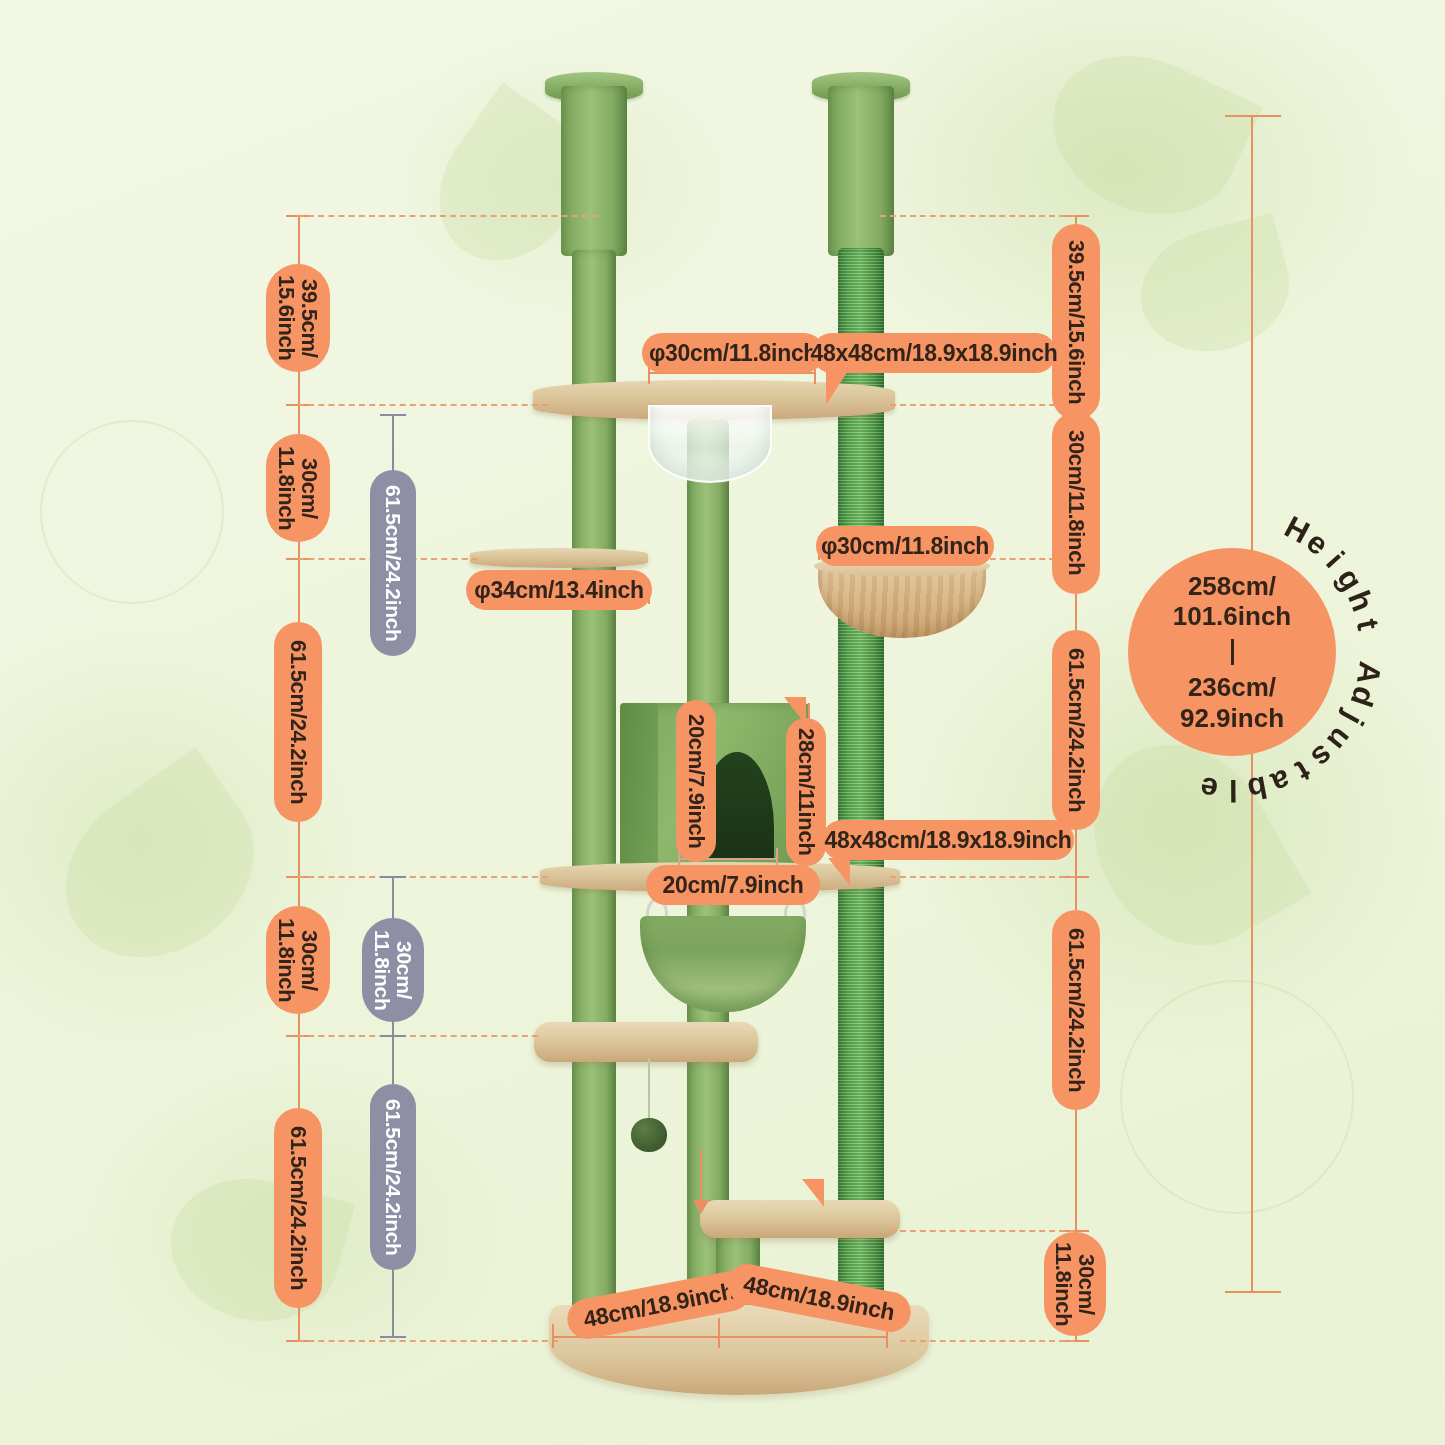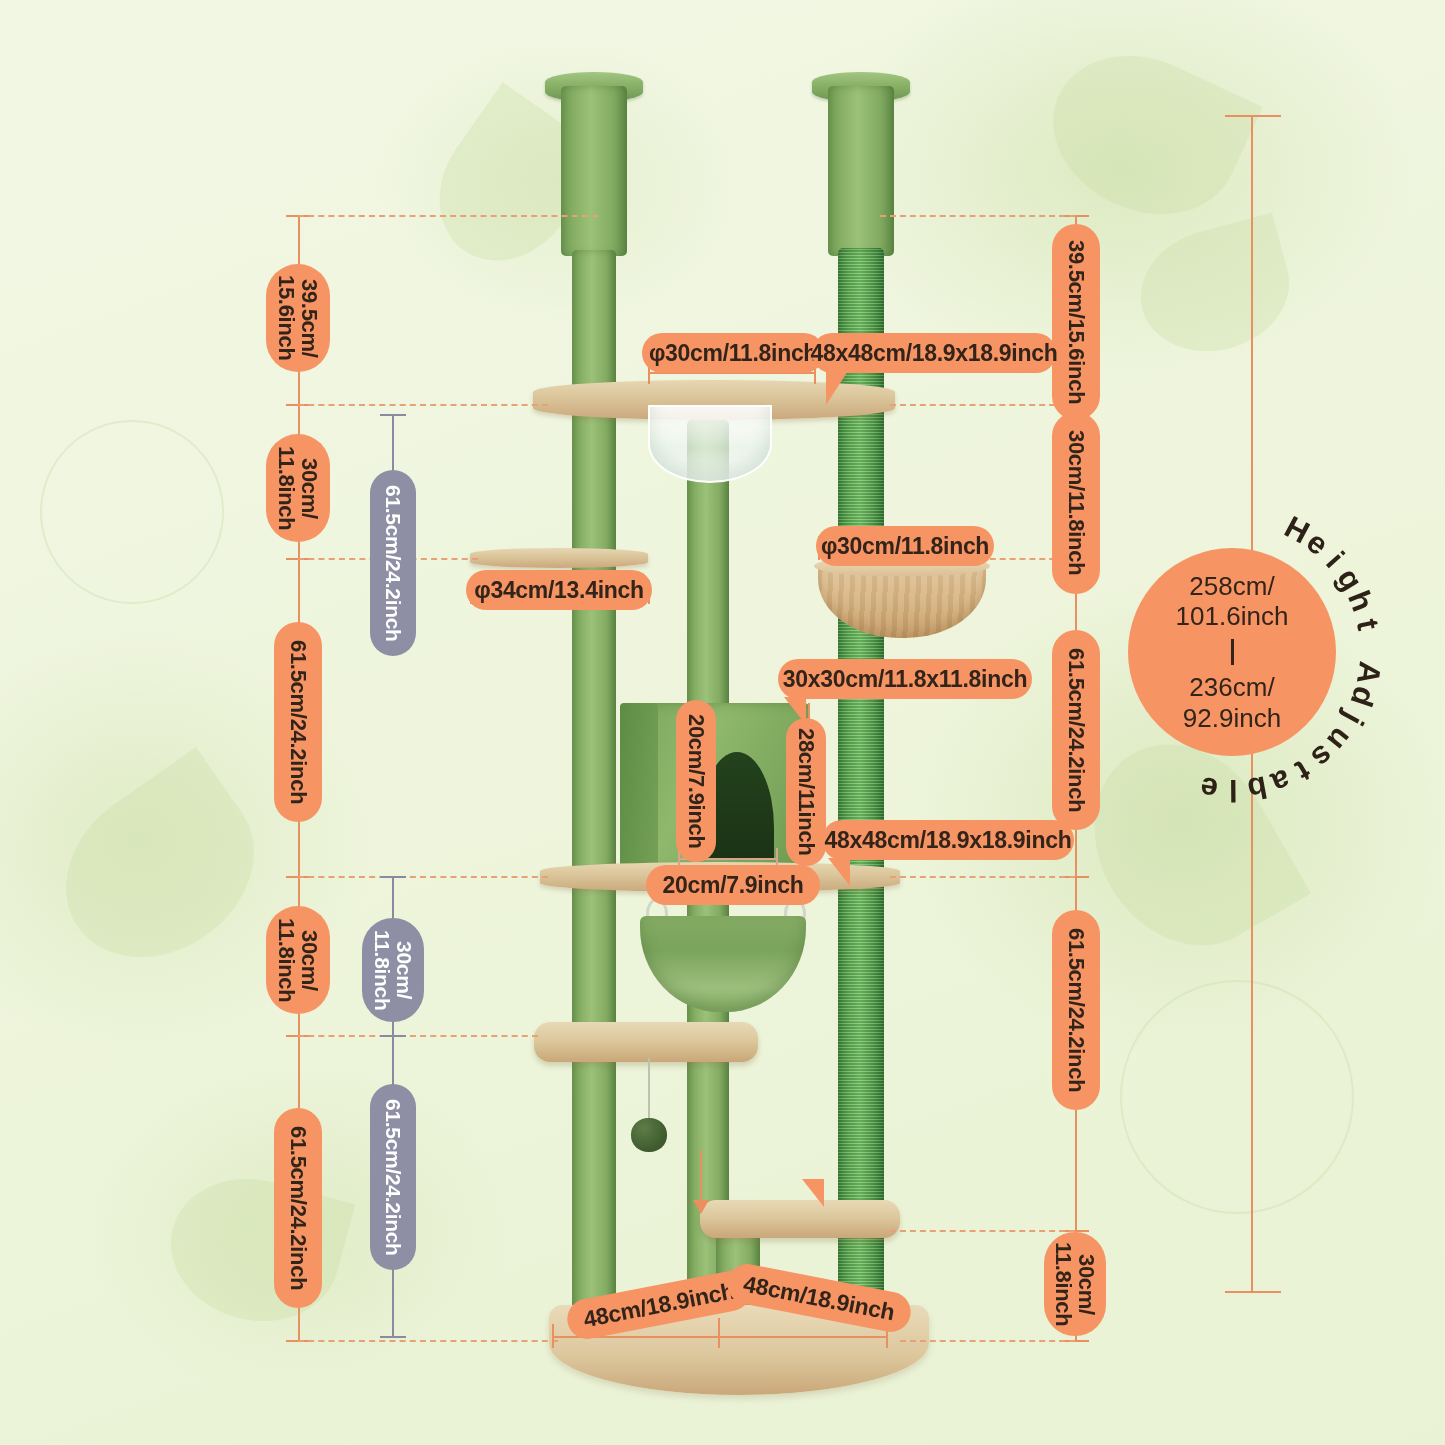--- a/index.html
+++ b/index.html
@@ -85,21 +85,21 @@
     border-radius:999px;display:flex;align-items:center;justify-content:center;
     text-align:center;font-weight:bold;letter-spacing:-.3px;line-height:1.05;
     white-space:pre;box-sizing:border-box;}
   .pill.grey{background:#8e8fa4;color:#ffffff;}
   .pill.vert{writing-mode:vertical-rl;}
   .callout{position:absolute;width:0;height:0;border-style:solid;}
 
   
   #badge{position:absolute;border-radius:50%;background:#f79464;color:#33241a;
     display:flex;flex-direction:column;align-items:center;justify-content:center;
-    font-weight:normal;text-align:center;line-height:1.18;}
+    font-weight:bold;text-align:center;line-height:1.18;}
   #badge .sep{width:3px;height:26px;background:#33241a;margin:7px 0;}
   .arc-char{position:absolute;left:50%;top:50%;font-weight:bold;color:#2e2118;
     transform-origin:0 0;}
 </style>
 </head>
 <body>
 
 <div id="stage">
 
   <div class="leafwm" style="left:1050px;top:60px;width:190px;height:150px;transform:rotate(25deg);"></div>
@@ -245,21 +245,20 @@
 
   <div class="pill" style="left:642px;top:333px;width:182px;height:40px;font-size:23px;">φ30cm/11.8inch</div>
 
   <div class="pill" style="left:812px;top:333px;width:244px;height:40px;font-size:23px;">48x48cm/18.9x18.9inch</div>
   <div class="callout" style="left:826px;top:371px;border-width:0 0 34px 22px;border-color:transparent transparent transparent #f79464;"></div>
 
   <div class="pill" style="left:466px;top:570px;width:186px;height:40px;font-size:23px;">φ34cm/13.4inch</div>
 
   <div class="pill" style="left:816px;top:526px;width:178px;height:40px;font-size:23px;">φ30cm/11.8inch</div>
 
-  <div class="pill" style="left:778px;top:659px;width:254px;height:40px;font-size:23px;">30x30cm/11.8x11.8inch</div>
   <div class="callout" style="left:784px;top:697px;border-width:0 22px 28px 0;border-color:transparent #f79464 transparent transparent;"></div>
 
   <div class="pill vert" style="left:676px;top:700px;width:40px;height:162px;font-size:22px;">20cm/7.9inch</div>
 
   <div class="pill vert" style="left:786px;top:718px;width:40px;height:148px;font-size:22px;">28cm/11inch</div>
 
   <div class="pill" style="left:822px;top:820px;width:252px;height:40px;font-size:23px;">48x48cm/18.9x18.9inch</div>
   <div class="callout" style="left:828px;top:858px;border-width:0 22px 28px 0;border-color:transparent #f79464 transparent transparent;"></div>
 
   <div class="pill" style="left:646px;top:865px;width:174px;height:40px;font-size:23px;">20cm/7.9inch</div>

